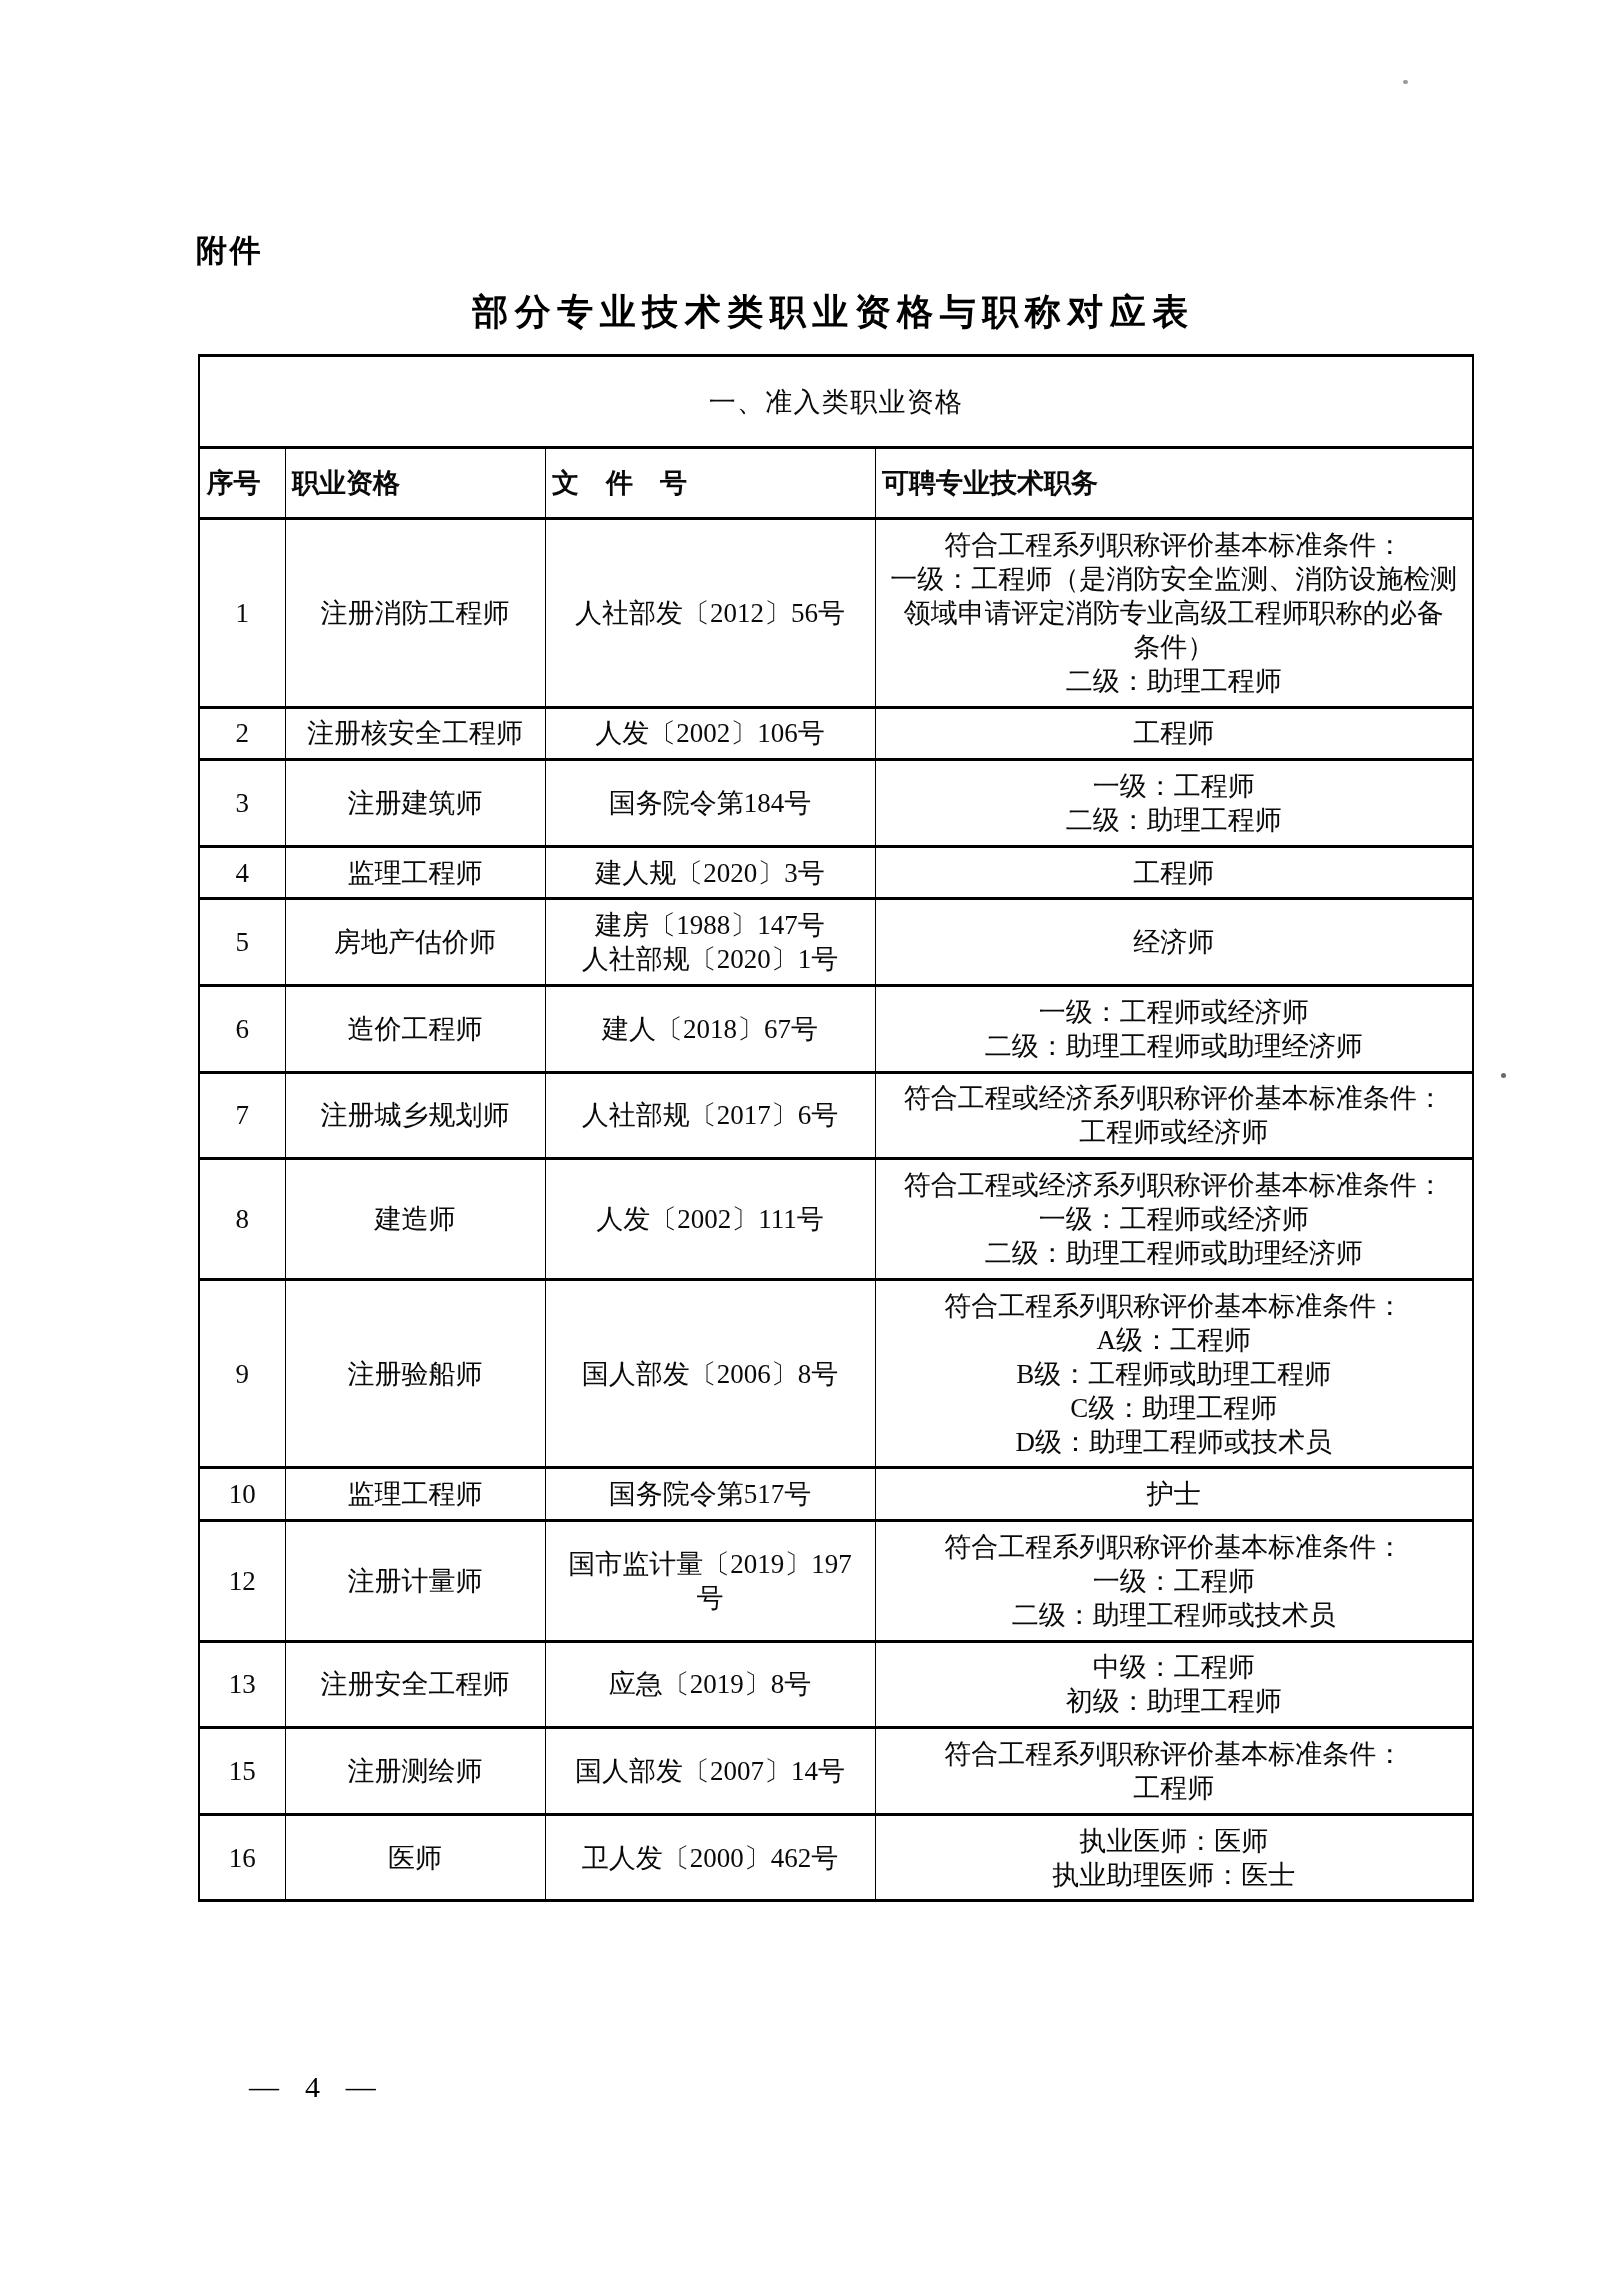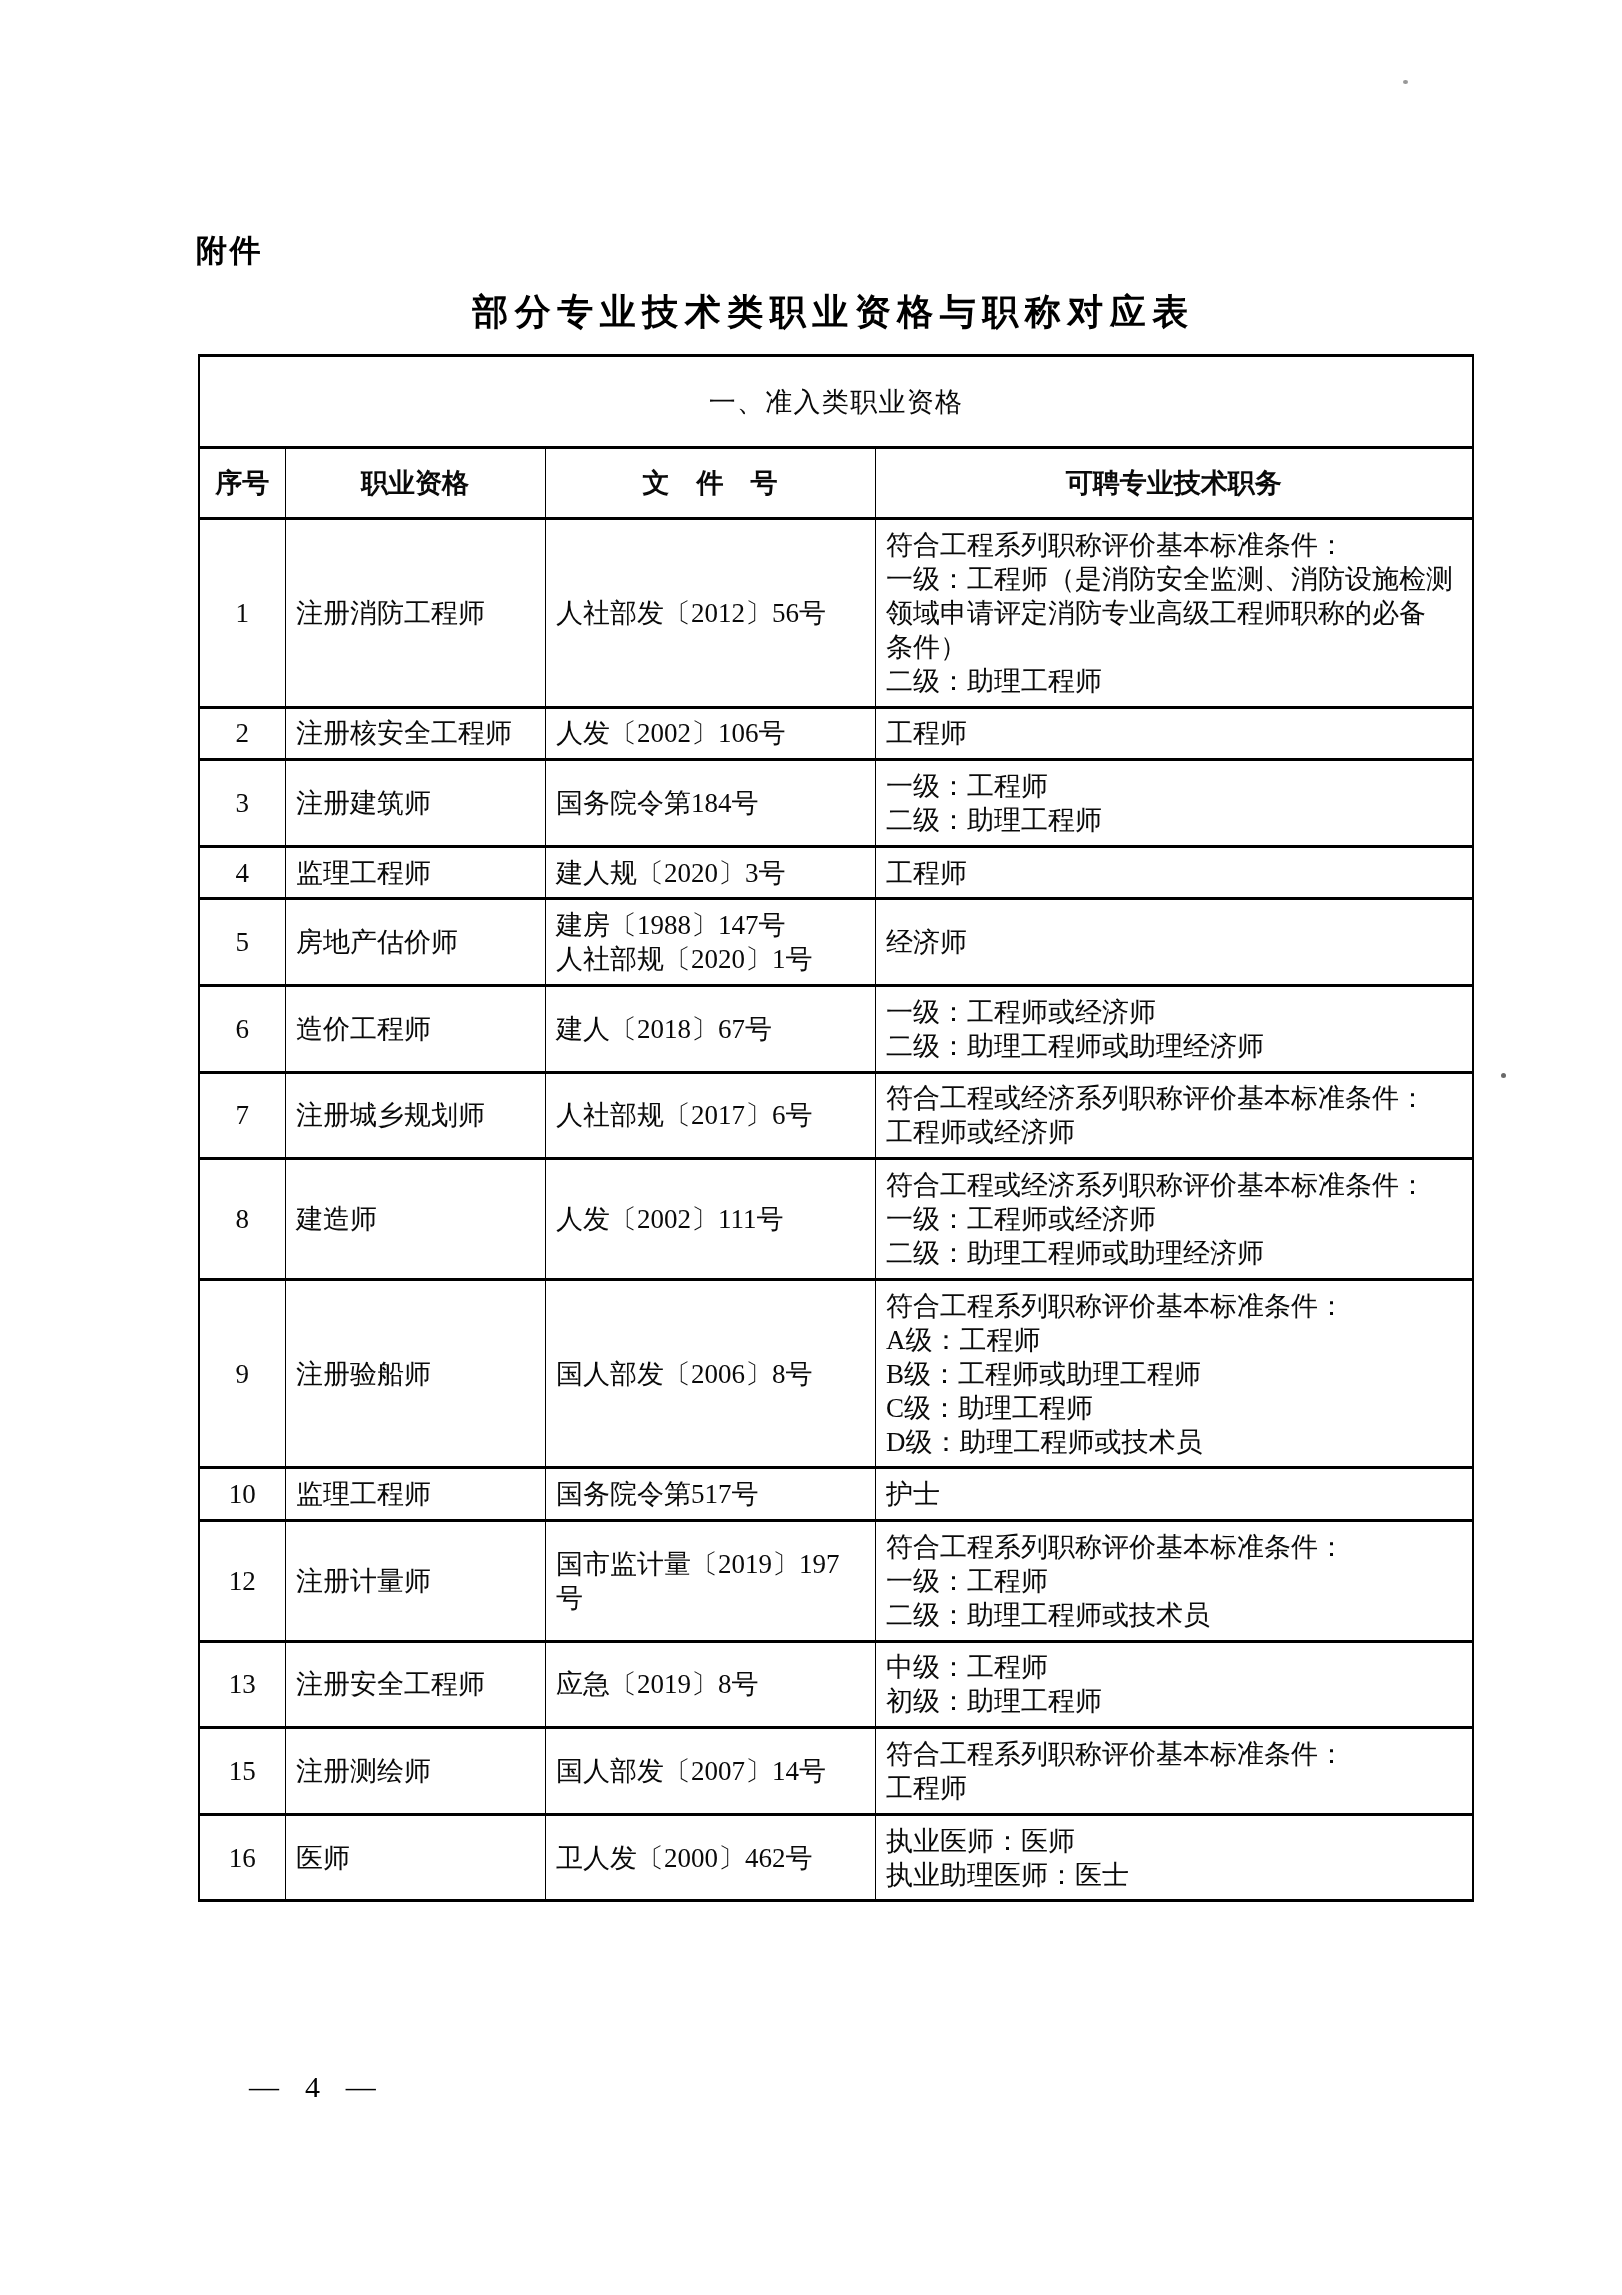--- a/index.html
+++ b/index.html
@@ -63,26 +63,26 @@
     overflow: hidden;
   }
   .qual-table { border: 2px solid #000; }
   .section-header-cell {
     text-align: center;
     font-weight: bold;
     padding: 27.5px 6.5px !important;
     letter-spacing: 1.3px;
   }
   .qual-table th {
-    text-align: center;
+    text-align: left;
     font-weight: bold;
     padding: 17px 6.5px;
   }
   td.cell-no { text-align: center; }
-  td.cell-qual, td.cell-doc, td.cell-pos { text-align: left; }
+  td.cell-qual, td.cell-doc, td.cell-pos { text-align: center; }
   .page-footer {
     position: absolute;
     left: 249px;
     top: 2070px;
     font-size: 30px;
     letter-spacing: 9.2px;
     color: #000;
   }
   
   .speck { position: absolute; background: #444; border-radius: 50%; }

